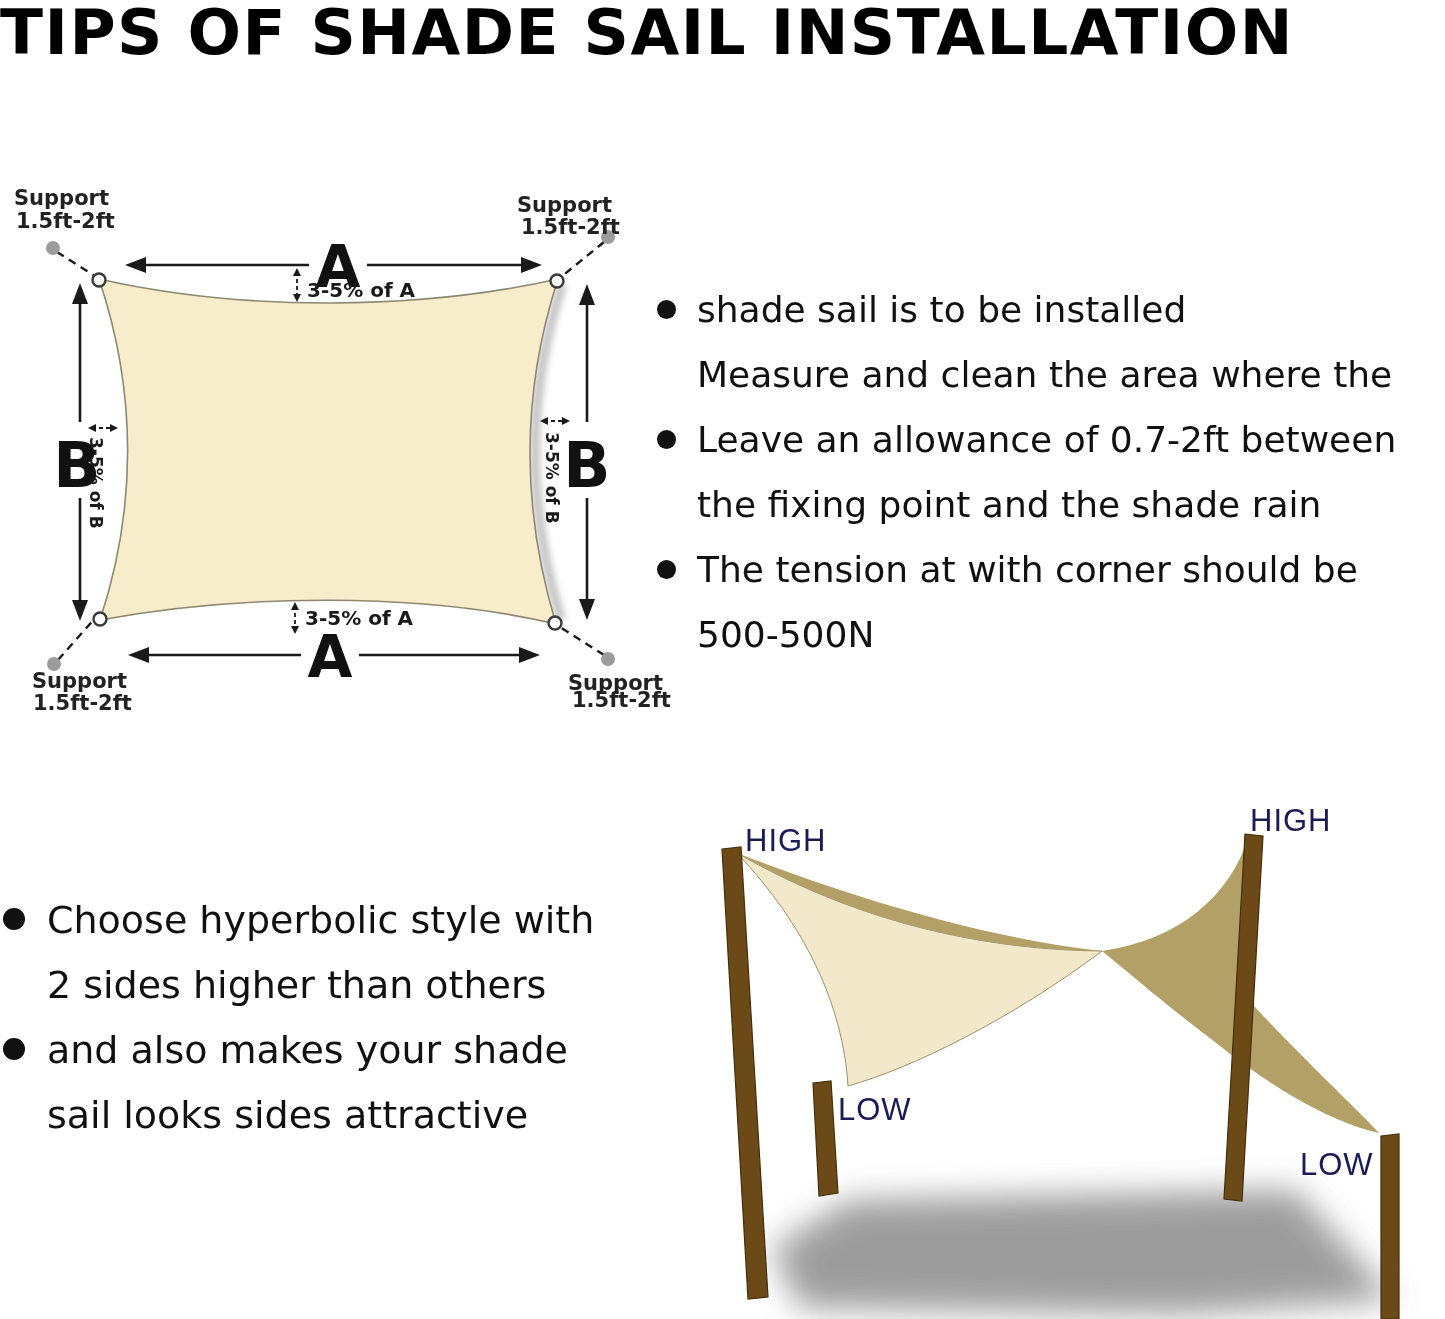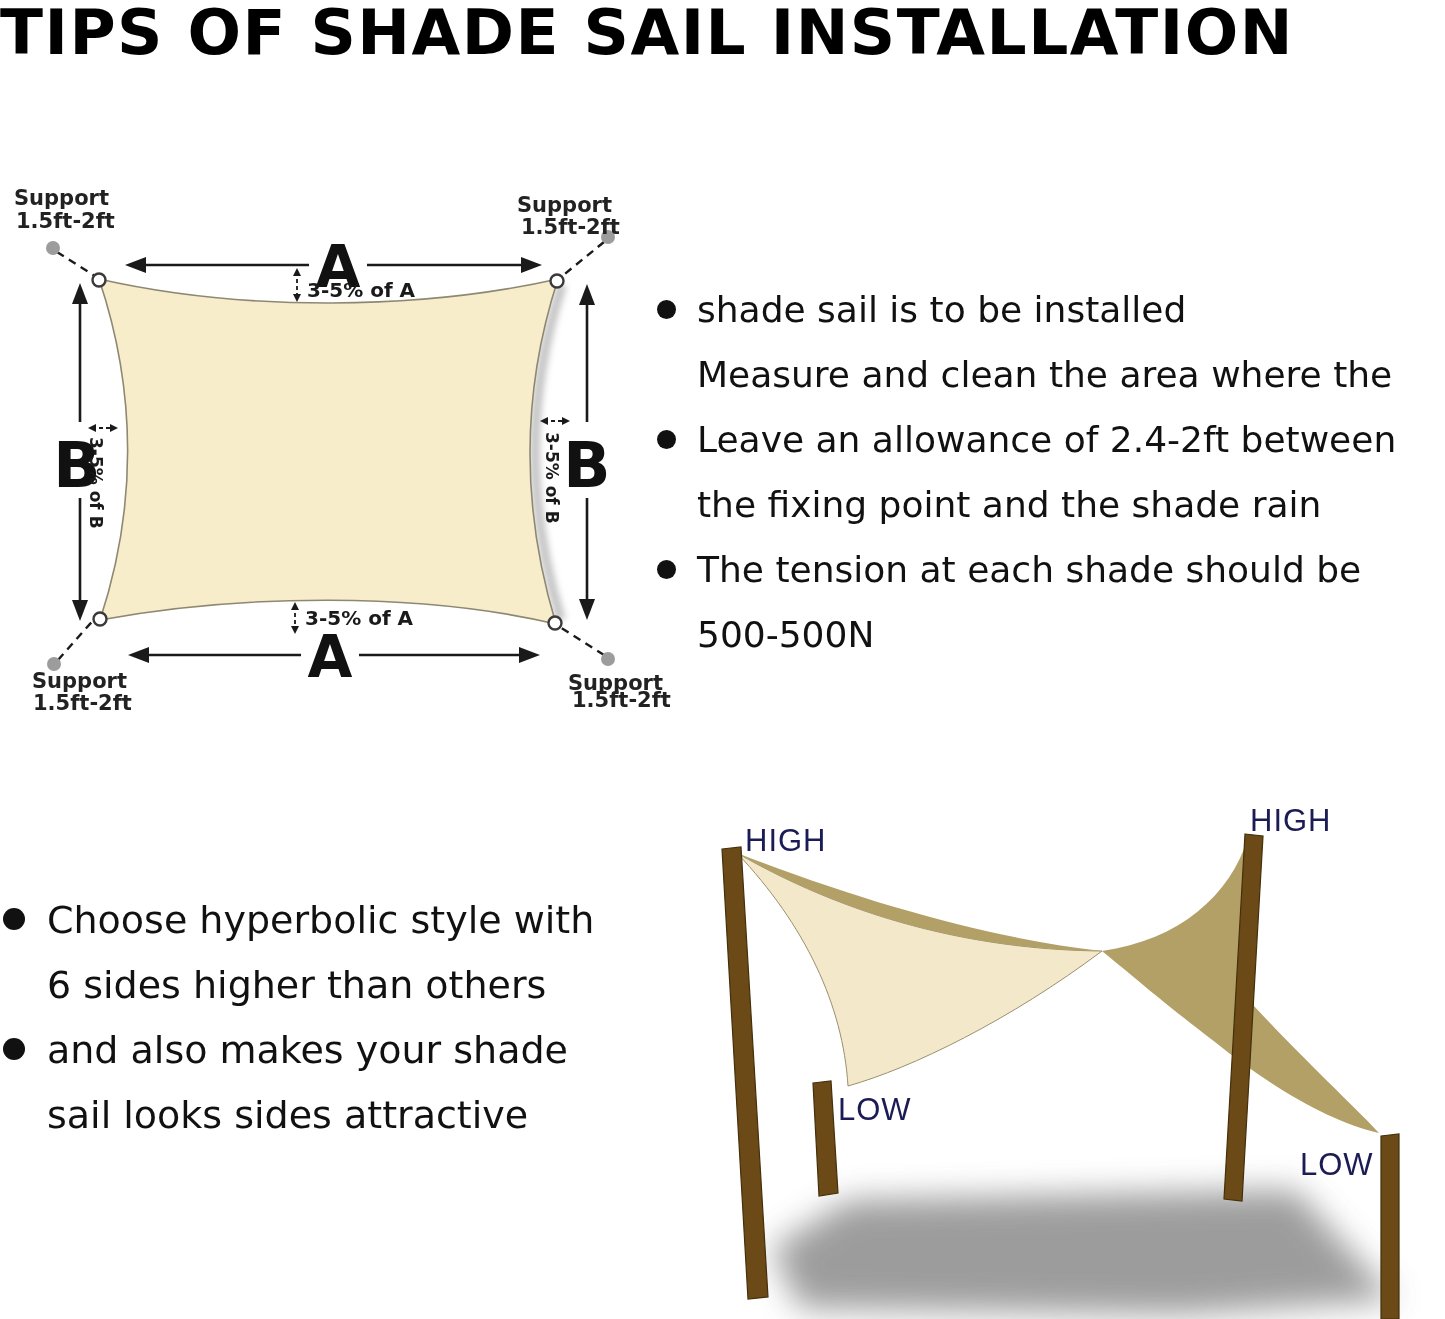--- a/index.html
+++ b/index.html
@@ -179,43 +179,43 @@
     <div class="tip-lines">
       <div>shade sail is to be installed</div>
       <div>Measure and clean the area where the</div>
     </div>
   </div>
   <div class="tip-item">
     <div class="dot-col">
         <div class="bullet"></div>
       </div>
     <div class="tip-lines">
-      <div>Leave an allowance of 2.4-2ft between</div>
+      <div>Leave an allowance of 0.7-2ft between</div>
       <div>the fixing point and the shade rain</div>
     </div>
   </div>
   <div class="tip-item">
     <div class="dot-col">
         <div class="bullet"></div>
       </div>
     <div class="tip-lines">
-      <div>The tension at each shade should be</div>
+      <div>The tension at with corner should be</div>
       <div>500-500N</div>
     </div>
   </div>
 </div>
 
 <div id="style-tips" class="tip-list">
   <div class="tip-item">
     <div class="dot-col">
         <div class="bullet"></div>
       </div>
     <div class="tip-lines">
       <div>Choose hyperbolic style with</div>
-      <div>6 sides higher than others</div>
+      <div>2 sides higher than others</div>
     </div>
   </div>
   <div class="tip-item">
     <div class="dot-col">
         <div class="bullet"></div>
       </div>
     <div class="tip-lines">
       <div>and also makes your shade</div>
       <div>sail looks sides attractive</div>
     </div>

